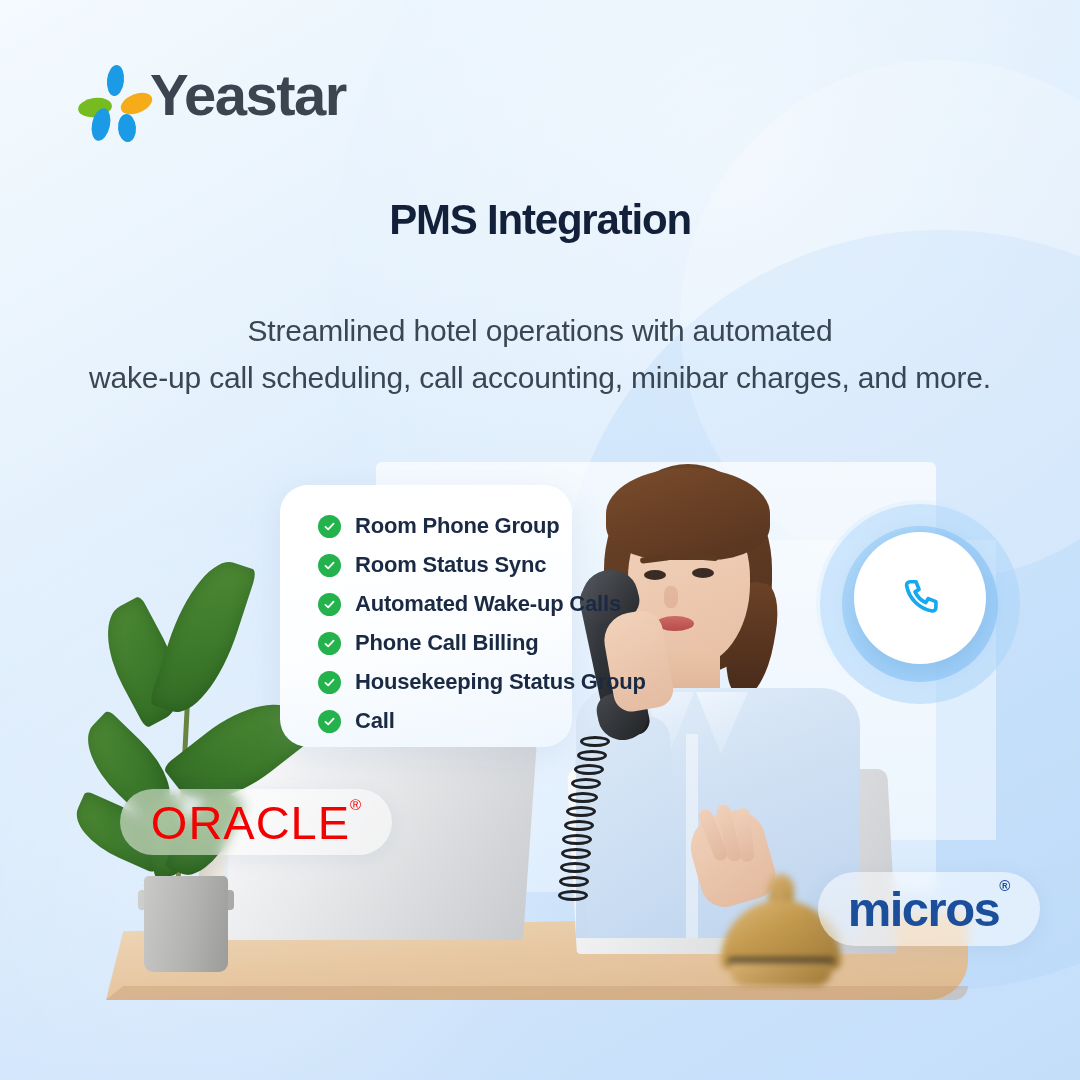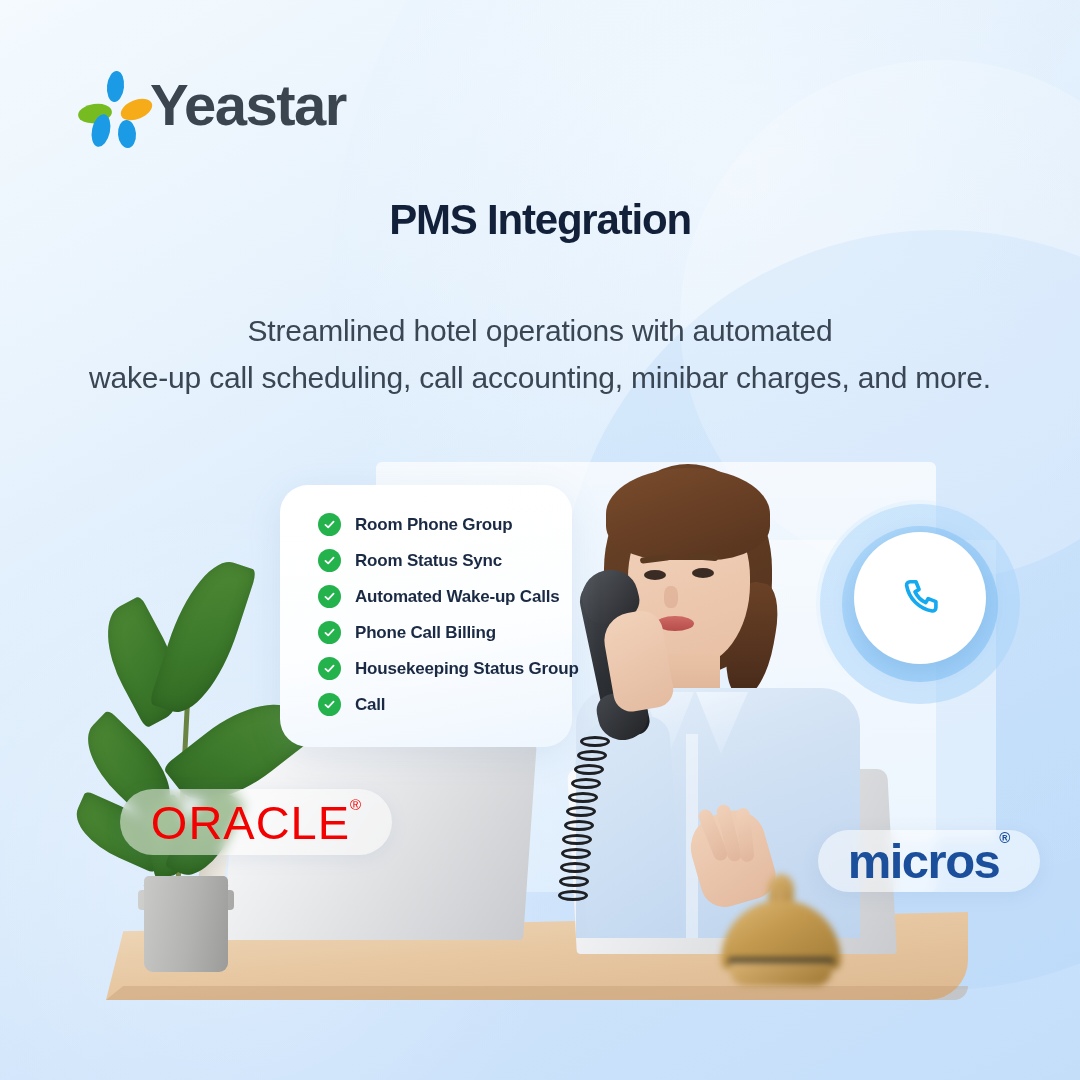--- a/index.html
+++ b/index.html
@@ -27,21 +27,21 @@
     border-radius:50%;
     background:radial-gradient(circle at 50% 50%, rgba(255,255,255,.30) 0%, rgba(255,255,255,0) 70%);
   }
   .arc-d {
     position:absolute; right:-120px; top:60px; width:520px; height:520px;
     border-radius:50%;
     background:rgba(255,255,255,.22);
   }
 
   
-  .logo { position:absolute; left:80px; top:66px; display:flex; align-items:flex-end; height:68px; }
+  .logo { position:absolute; left:80px; top:66px; display:flex; align-items:flex-start; height:68px; }
   .logo-mark { position:relative; width:58px; height:62px; margin-right:12px; }
   .petal { position:absolute; border-radius:50%; }
   .p-top    { width:17px; height:31px; left:27px; top:-1px;  background:#1b9ae5; transform:rotate(6deg); }
   .p-right  { width:33px; height:19px; left:40px; top:28px;  background:#f5ac18; transform:rotate(-22deg); }
   .p-left   { width:34px; height:19px; left:-2px; top:32px;  background:#76bc21; transform:rotate(-8deg); }
   .p-botl   { width:18px; height:33px; left:12px; top:42px;  background:#1b9ae5; transform:rotate(12deg); }
   .p-botr   { width:18px; height:28px; left:38px; top:48px;  background:#1b9ae5; transform:rotate(-4deg); }
   .logo-text {
     font-size:58px; font-weight:bold; color:#3b4550; letter-spacing:-1.5px;
     font-family:"Liberation Sans", sans-serif; line-height:1;
@@ -143,21 +143,21 @@
     padding:28px 0 0 38px;
   }
   .feature-item { display:flex; align-items:center; margin-bottom:13px; }
   .check {
     width:23px; height:23px; border-radius:50%;
     background:#23b24b; margin-right:14px; flex:0 0 auto;
     display:flex; align-items:center; justify-content:center;
   }
   .check svg { display:block; }
   .feature-label {
-    font-size:17px; color:#1b2a44; font-weight:bold; letter-spacing:-.2px; white-space:nowrap;
+    font-size:22px; color:#1b2a44; font-weight:bold; letter-spacing:-.2px; white-space:nowrap;
   }
 
   
   .woman { position:absolute; left:440px; top:8px; width:330px; height:470px; }
   .hair-back {
     position:absolute; left:58px; top:4px; width:168px; height:210px;
     background:linear-gradient(150deg,#6e4528,#50301c); border-radius:52% 52% 46% 46%;
   }
   .pony {
     position:absolute; left:182px; top:122px; width:46px; height:116px;
@@ -298,21 +298,21 @@
   
   .pill {
     position:absolute; display:flex; align-items:center; justify-content:center;
     background:rgba(255,255,255,.52);
     border-radius:44px;
     backdrop-filter:blur(6px);
     -webkit-backdrop-filter:blur(6px);
     box-shadow:0 4px 18px rgba(90,130,180,.10);
   }
   .pill-oracle { left:120px; top:789px; width:272px; height:66px; }
-  .pill-micros { left:818px; top:830px; width:222px; height:62px; }
+  .pill-micros { left:818px; top:872px; width:222px; height:74px; }
   .oracle-text {
     font-family:"Liberation Sans", sans-serif;
     font-size:47px; color:#f30000; letter-spacing:1px; font-weight:normal;
     position:relative;
   }
   .reg {
     font-size:15px; vertical-align:super; letter-spacing:0; position:relative; top:-12px;
   }
   .micros-text {
     font-family:"Liberation Sans", sans-serif;

